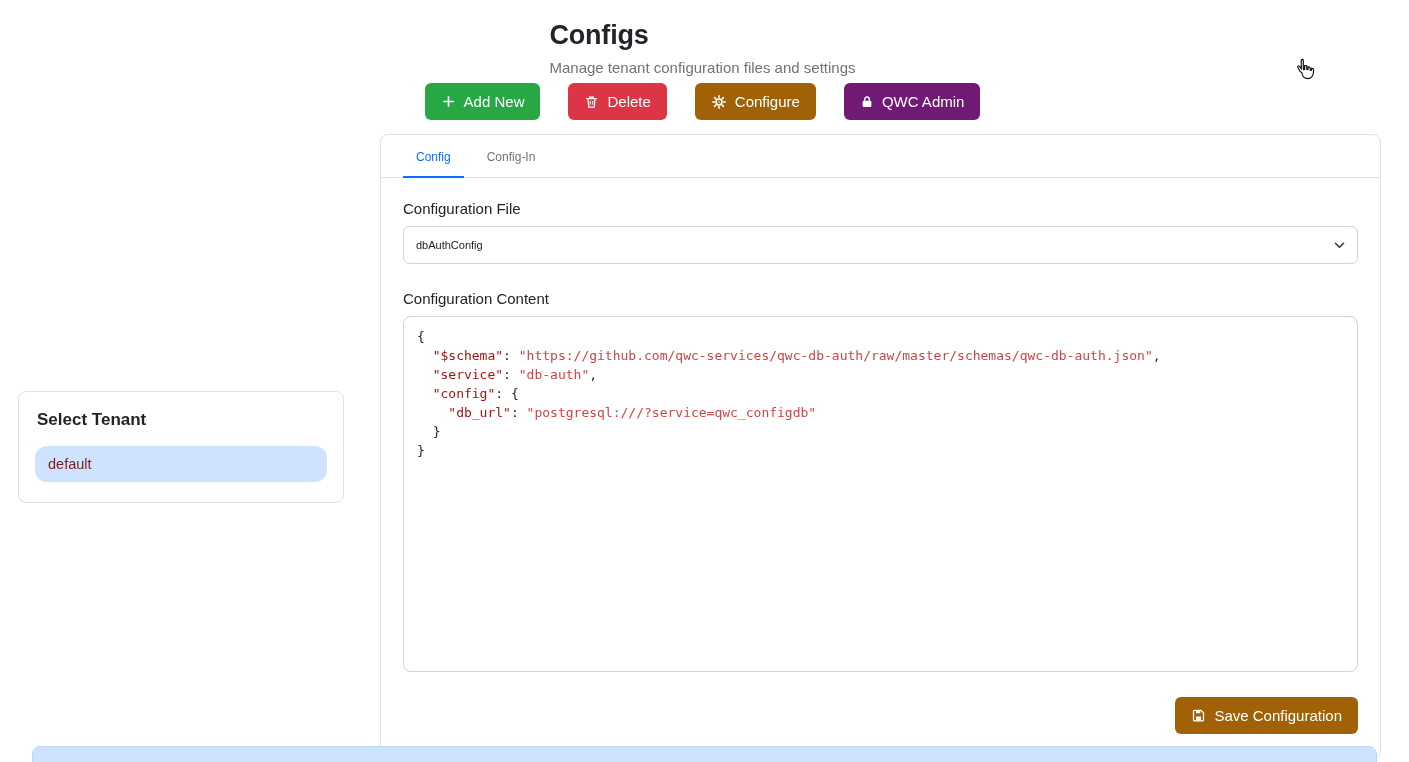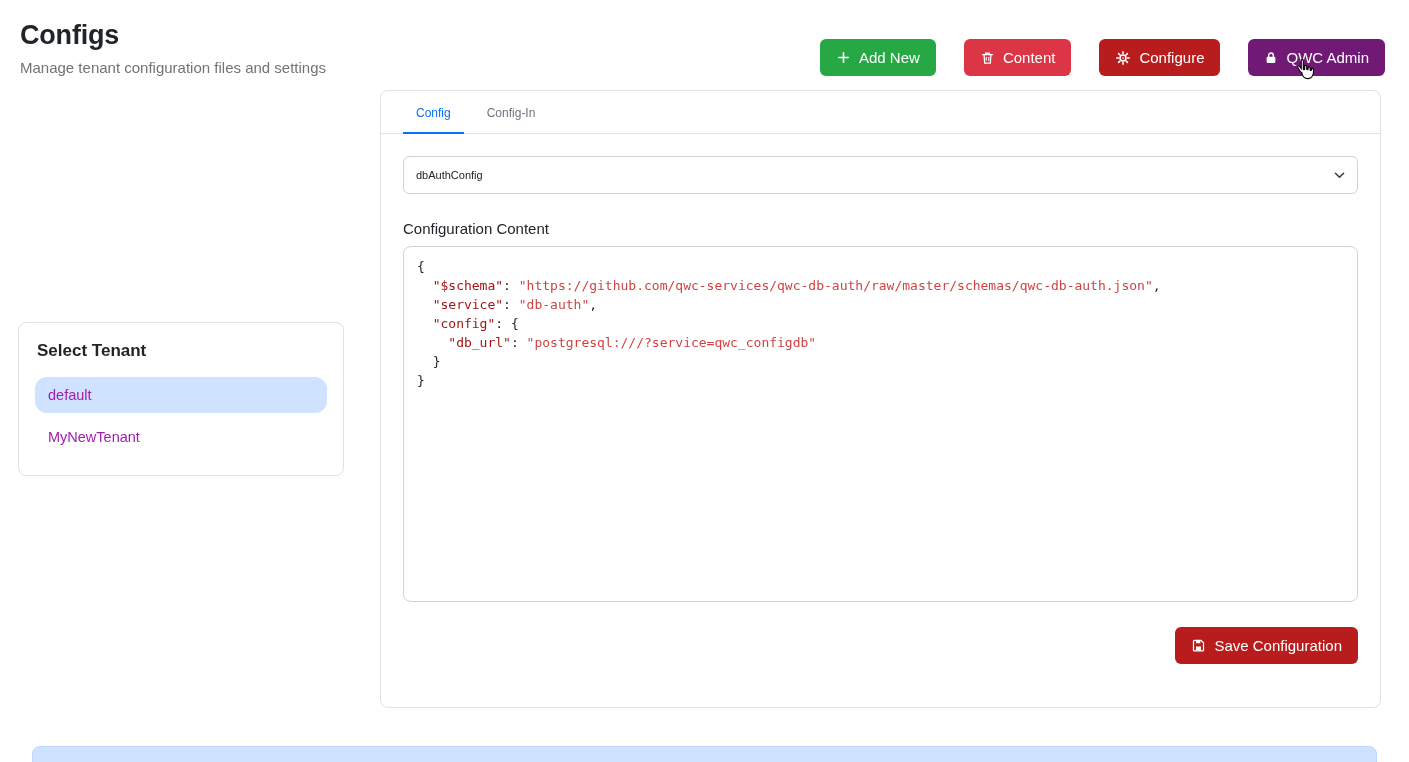--- a/index.html
+++ b/index.html
@@ -7,53 +7,54 @@
   body {
     font-family: "Liberation Sans", "DejaVu Sans", sans-serif;
     color:#212529;
     width:1409px; height:762px;
     position:relative; overflow:hidden;
   }
   .viewport { position:relative; width:1409px; height:762px; }
 
   
   .header {
-    display:flex; justify-content:space-between; align-items:flex-end;
+    display:flex; justify-content:space-between; align-items:center;
     padding:20px 24px 12px 20px;
+    flex-direction:column;
   }
   .page-title { font-size:27px; font-weight:700; letter-spacing:-0.2px; margin-bottom:8px; }
   .page-subtitle { font-size:15px; color:#737373; }
 
   .toolbar { display:flex; gap:28px; padding-top:7px; }
   .btn {
     display:inline-flex; align-items:center; gap:8px;
     height:37px; padding:0 16px;
     border:none; border-radius:6px;
     color:#fff; font-size:15px; font-family:inherit; cursor:pointer;
     white-space:nowrap;
   }
   .btn-green { background:#28a745; }
   .btn-red   { background:#dc3545; }
-  .btn-blue  { background:#b91c1c; }
+  .btn-blue  { background:#a16207; }
   .btn-dark  { background:#701a75; }
   .btn svg { flex:0 0 auto; }
 
   
   .content-row {
     display:flex; align-items:center; gap:36px;
     padding:2px 28px 0 18px;
   }
   .card { background:#fff; border:1px solid #dee2e6; border-radius:8px; }
 
   
   .tenant-card { width:326px; padding:18px 16px 14px; }
   .tenant-title { font-size:17px; font-weight:700; margin-bottom:16px; padding-left:2px; }
   .tenant-item {
     padding:10px 13px; font-size:14.5px; border-radius:12px;
-    margin-bottom:6px; cursor:pointer; color:#a21caf;
+    margin-bottom:6px; cursor:pointer; color:#7f1d1d;
   }
   .tenant-item.selected { background:#cfe2ff; }
 
   
   .main-card { flex:1; min-height:618px; display:flex; flex-direction:column; }
   .tab-bar { display:flex; gap:10px; padding:0 22px; border-bottom:1px solid #dee2e6; }
   .tab {
     padding:15px 13px 12px; font-size:12px; color:#6c757d;
     cursor:pointer; border-bottom:2px solid transparent; margin-bottom:-1px;
   }
@@ -121,21 +122,21 @@
       </button>
       <button class="btn btn-red">
         <span style="line-height:0;">
           <svg viewBox="0 0 24 24" width="15" height="16">
             <path d="M4 6.5h16" stroke="#fff" stroke-width="2" stroke-linecap="round"></path>
             <path d="M9 6.5V4h6v2.5" fill="none" stroke="#fff" stroke-width="2"></path>
             <path d="M6.5 6.5l1 13.5h9l1-13.5" fill="none" stroke="#fff" stroke-width="2"></path>
             <path d="M10 10.5v6M14 10.5v6" stroke="#fff" stroke-width="1.7"></path>
           </svg>
         </span>
-        <span>Content</span>
+        <span>Delete</span>
       </button>
       <button class="btn btn-blue">
         <span style="line-height:0;">
           <svg viewBox="0 0 24 24" width="16" height="16">
             <g stroke="#fff" stroke-width="2.3" stroke-linecap="round">
               <line x1="12" y1="2.6" x2="12" y2="5.4"></line>
                 <line x1="12" y1="18.6" x2="12" y2="21.4"></line>
               <line x1="2.6" y1="12" x2="5.4" y2="12"></line>
                 <line x1="18.6" y1="12" x2="21.4" y2="12"></line>
               <line x1="5.4" y1="5.4" x2="7.3" y2="7.3"></line>
@@ -159,30 +160,30 @@
         <span>QWC Admin</span>
       </button>
     </div>
   </div>
 
   <div class="content-row">
 
     <div class="card tenant-card">
       <div class="tenant-title">Select Tenant</div>
       <div class="tenant-item selected">default</div>
-      <div class="tenant-item">MyNewTenant</div>
     </div>
 
     <div class="card main-card">
       <div class="tab-bar">
         <div class="tab active">Config</div>
         <div class="tab">Config-In</div>
       </div>
 
       <div class="main-body">
+        <div class="field-label">Configuration File</div>
         <div class="select-wrap">
           <select class="form-select">
             <option>dbAuthConfig</option>
           </select>
           <span class="select-chevron">
             <svg viewBox="0 0 16 16" width="13" height="13">
                 <path d="M3 5.8l5 5 5-5" fill="none" stroke="#343a40" stroke-width="1.9" stroke-linecap="round" stroke-linejoin="round"></path>
               </svg>
           </span>
         </div>

